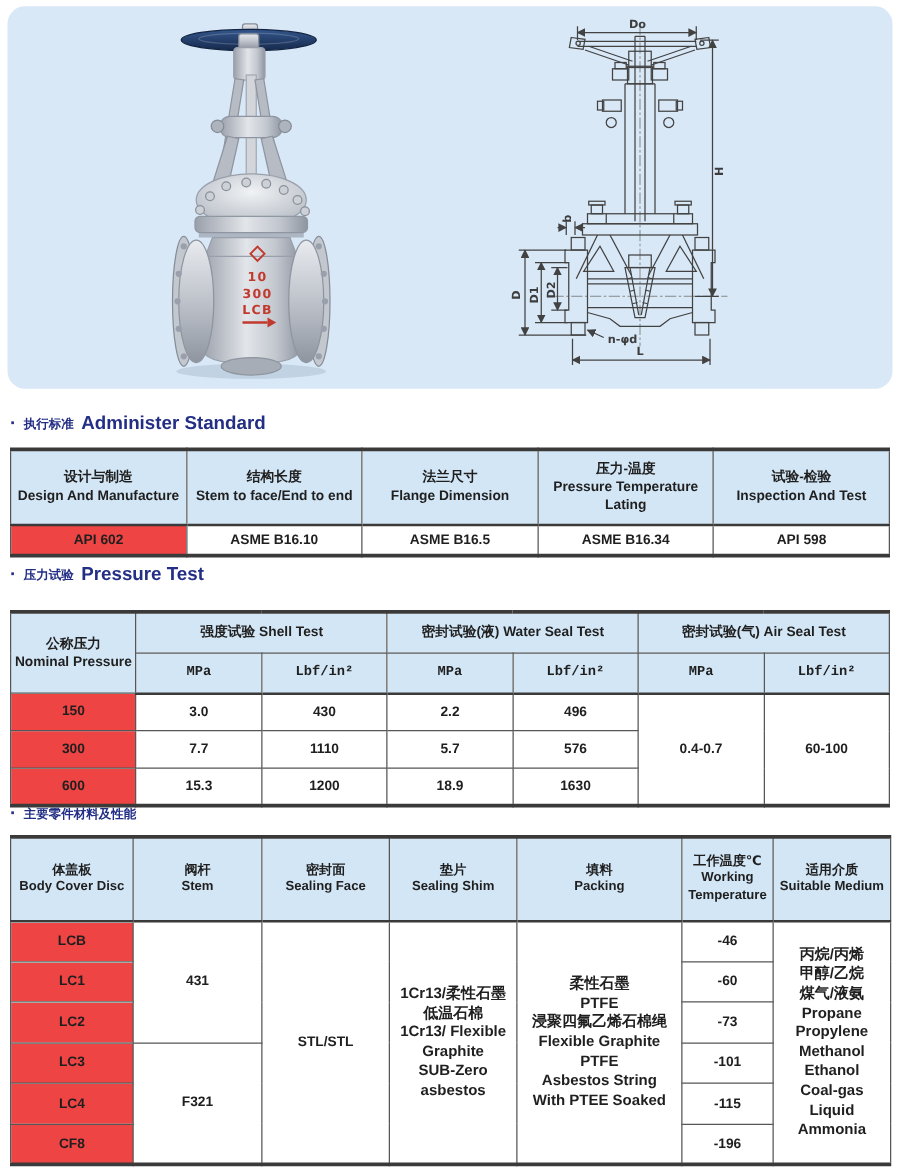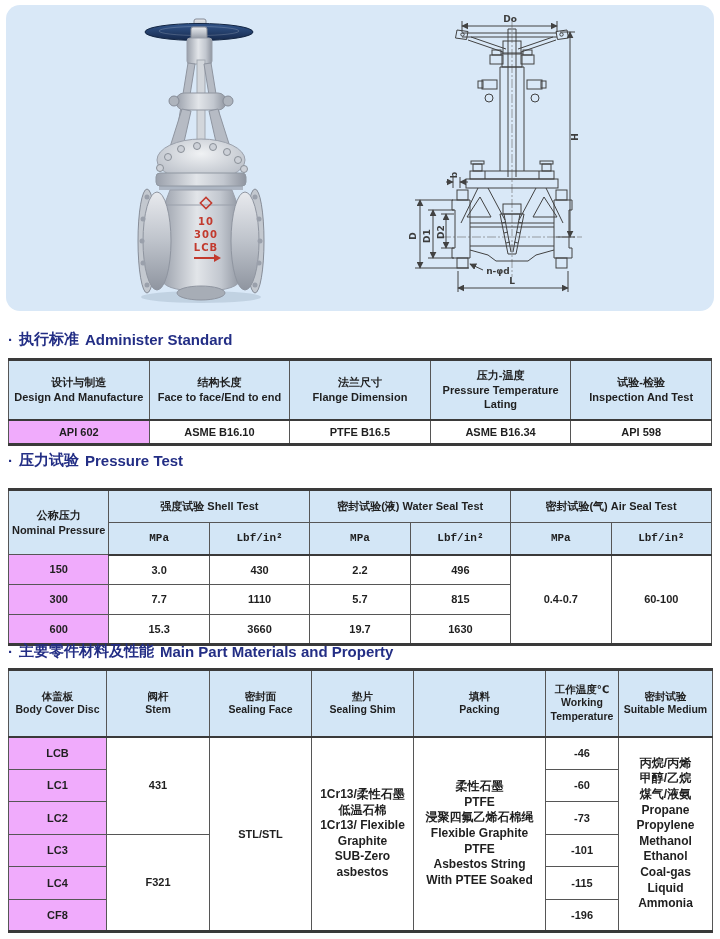--- a/index.html
+++ b/index.html
@@ -9,34 +9,34 @@
   
   .panel{position:absolute;left:6px;top:5px;width:708px;height:306px;
          background:#d9e8f7;border-radius:14px;}
   .panel svg{position:absolute;top:0;}
   .svg-photo{left:0;}
   .svg-draw{left:348px;}
 
   
   .heading{position:absolute;left:8px;display:flex;align-items:center;gap:6px;
            color:#232e85;font-weight:bold;font-size:15px;white-space:nowrap;}
-  .heading .zh{font-size:15px;}
+  .heading .zh{font-size:10px;}
   .h-standard{top:330px;}
   .h-pressure{top:451px;}
   .h-materials{top:642px;}
 
   
   table{position:absolute;left:8px;width:704px;border-collapse:collapse;table-layout:fixed;
         background:#fff;border-top:3px solid #3a3a3a;border-bottom:3px solid #3a3a3a;}
   th,td{border:1px solid #565656;text-align:center;vertical-align:middle;padding:0 2px;
         font-size:11px;color:#1f1f1f;line-height:1.3;overflow:hidden;}
   th{background:#d3e6f6;font-weight:bold;}
   td{font-weight:bold;}
   thead tr:last-child th{border-bottom:2px solid #3a3a3a;}
-  .blue{background:#f0abfc;}
+  .blue{background:#ef4444;}
   .pre{white-space:pre-line;font-size:12px;margin-left:17px;}
   th .zh,th .en{display:block;}
 
   .t1{top:358px;}
   .t1 thead tr{height:60px;}
   .t1 tbody tr{height:25px;}
 
   .t2{top:488px;}
   .t2 .gh{height:33px;}
   .t2 .uh{height:32px;font-family:Liberation Mono, monospace;}
@@ -279,41 +279,41 @@
         <col style="width:20%">
       </colgroup>
     <thead>
       <tr>
         <th>
             <span class="zh">设计与制造</span>
             <span class="en">Design And Manufacture</span>
           </th>
         <th>
             <span class="zh">结构长度</span>
-            <span class="en">Face to face/End to end</span>
+            <span class="en">Stem to face/End to end</span>
           </th>
         <th>
             <span class="zh">法兰尺寸</span>
             <span class="en">Flange Dimension</span>
           </th>
         <th>
             <span class="zh">压力-温度</span>
             <span class="en">Pressure Temperature Lating</span>
           </th>
         <th>
             <span class="zh">试验-检验</span>
             <span class="en">Inspection And Test</span>
           </th>
       </tr>
     </thead>
     <tbody>
       <tr>
         <td class="blue">API  602</td>
         <td>ASME  B16.10</td>
-        <td>PTFE  B16.5</td>
+        <td>ASME  B16.5</td>
         <td>ASME  B16.34</td>
         <td>API  598</td>
       </tr>
     </tbody>
   </table>
 
   <div class="heading h-pressure">
     <span>·</span>
     <span class="zh">压力试验</span>
     <span>Pressure Test</span>
@@ -356,36 +356,35 @@
         <td>2.2</td>
         <td>496</td>
         <td rowspan="3">0.4-0.7</td>
         <td rowspan="3">60-100</td>
       </tr>
       <tr>
         <td class="blue">300</td>
         <td>7.7</td>
         <td>1110</td>
         <td>5.7</td>
-        <td>815</td>
+        <td>576</td>
       </tr>
       <tr>
         <td class="blue">600</td>
         <td>15.3</td>
-        <td>3660</td>
-        <td>19.7</td>
+        <td>1200</td>
+        <td>18.9</td>
         <td>1630</td>
       </tr>
     </tbody>
   </table>
 
   <div class="heading h-materials">
     <span>·</span>
     <span class="zh">主要零件材料及性能</span>
-    <span>Main Part Materials and Property</span>
   </div>
 
   <table class="t3">
     <colgroup>
       <col style="width:98px">
         <col style="width:103px">
         <col style="width:102px">
       <col style="width:102px">
         <col style="width:132px">
         <col style="width:73px">
@@ -411,21 +410,21 @@
           </th>
         <th>
             <span class="zh">填料</span>
             <span class="en">Packing</span>
           </th>
         <th>
             <span class="zh">工作温度℃</span>
             <span class="en">Working Temperature</span>
           </th>
         <th>
-            <span class="zh">密封试验</span>
+            <span class="zh">适用介质</span>
             <span class="en">Suitable Medium</span>
           </th>
       </tr>
     </thead>
     <tbody>
       <tr>
         <td class="blue">LCB</td>
         <td rowspan="3">431</td>
         <td rowspan="6">STL/STL</td>
         <td rowspan="6" class="pre">1Cr13/柔性石墨

